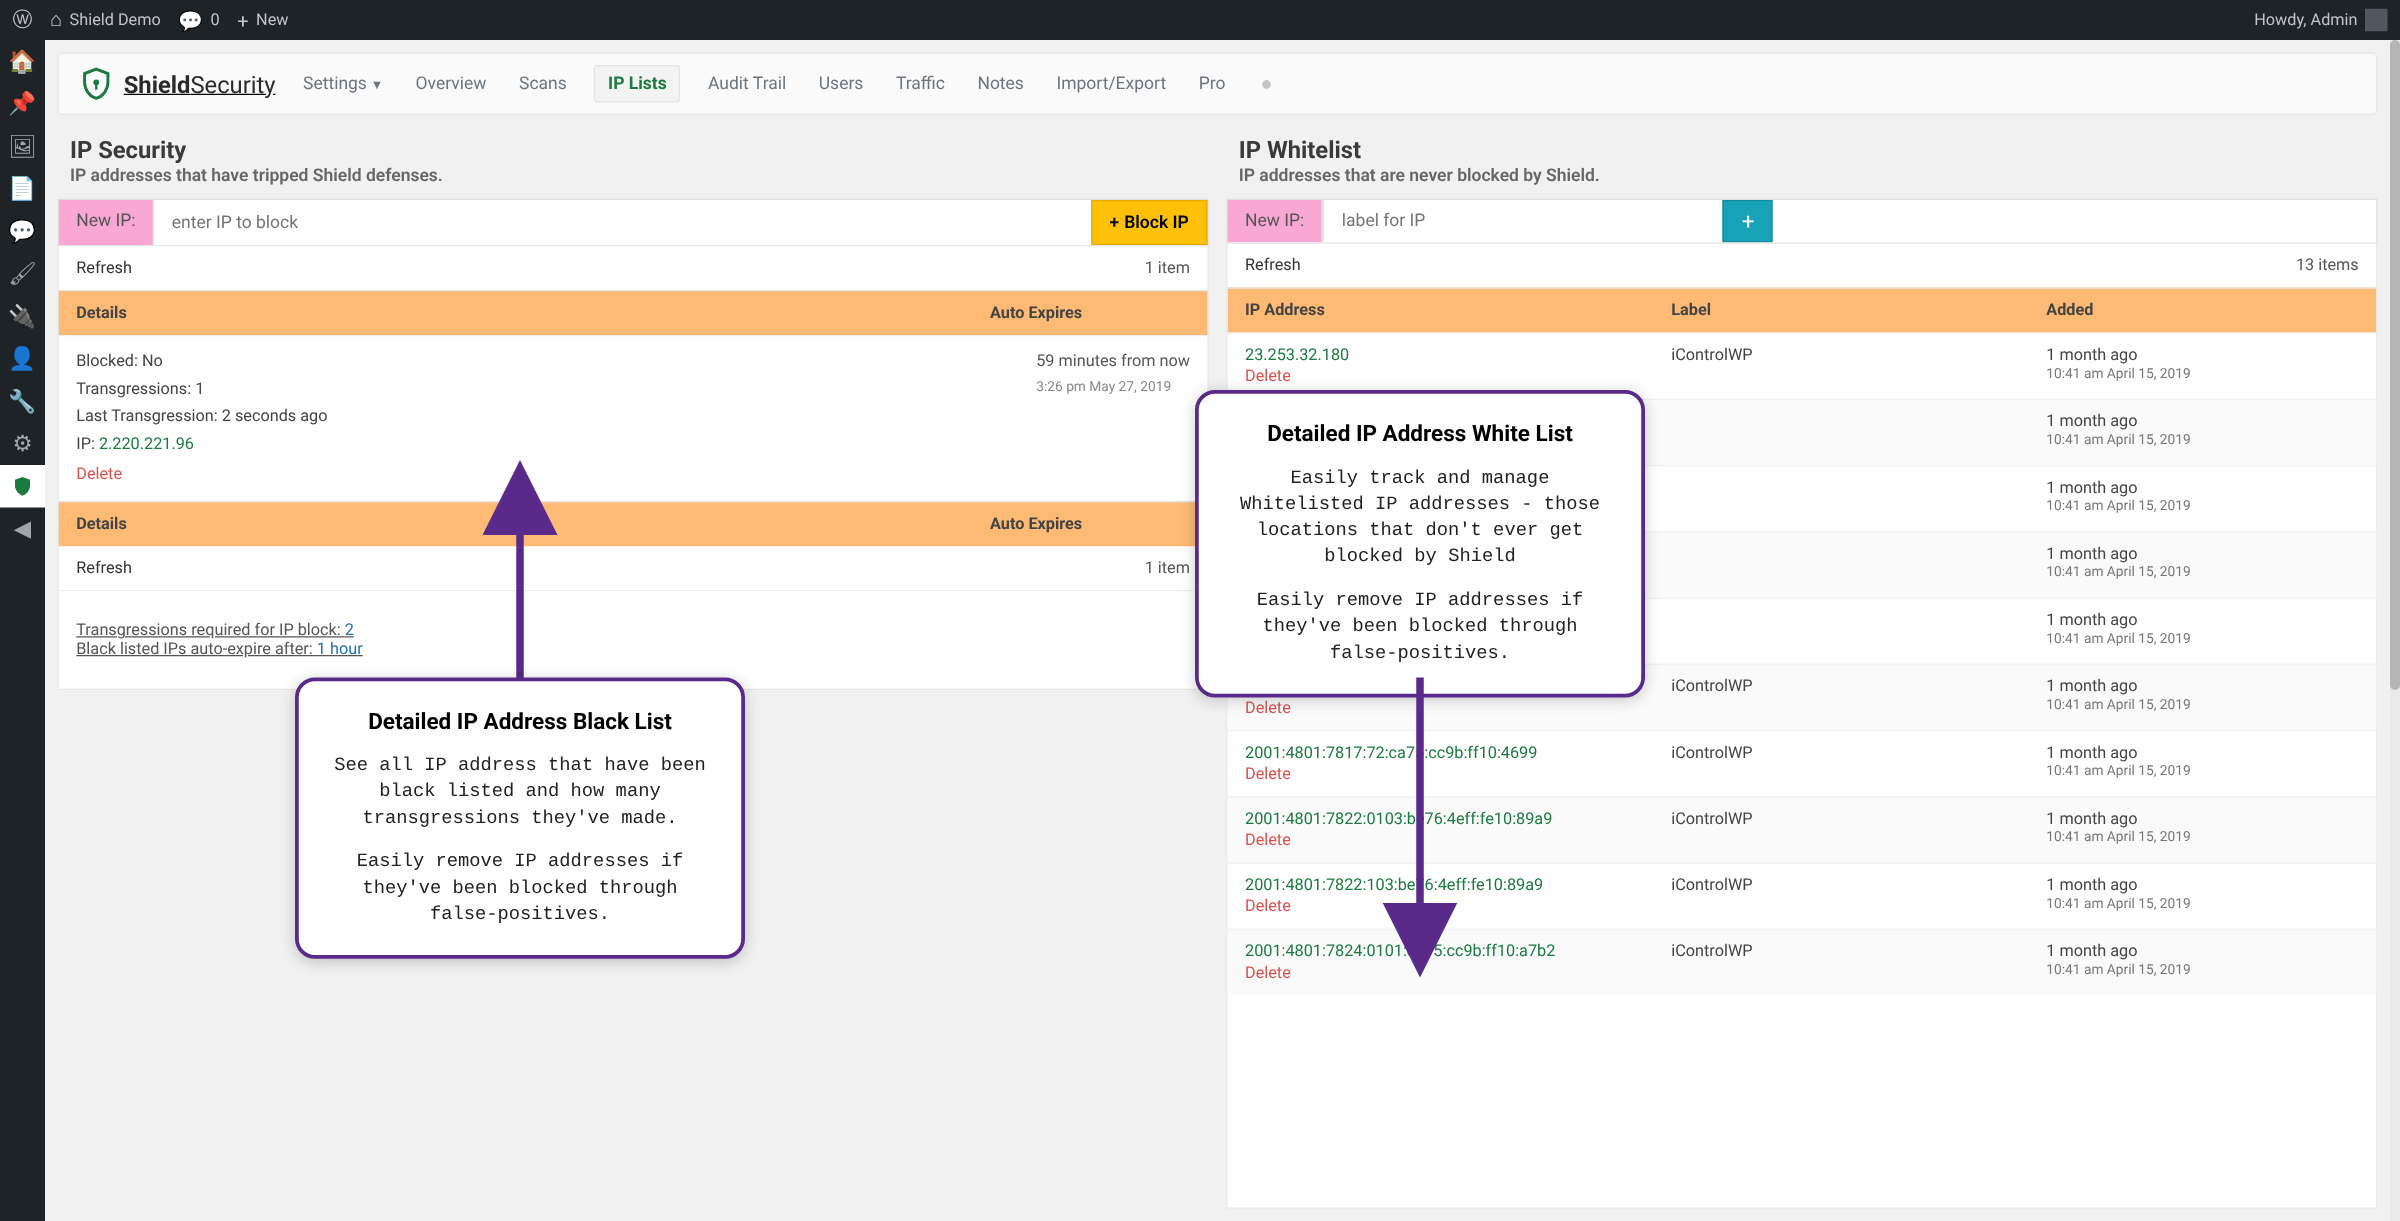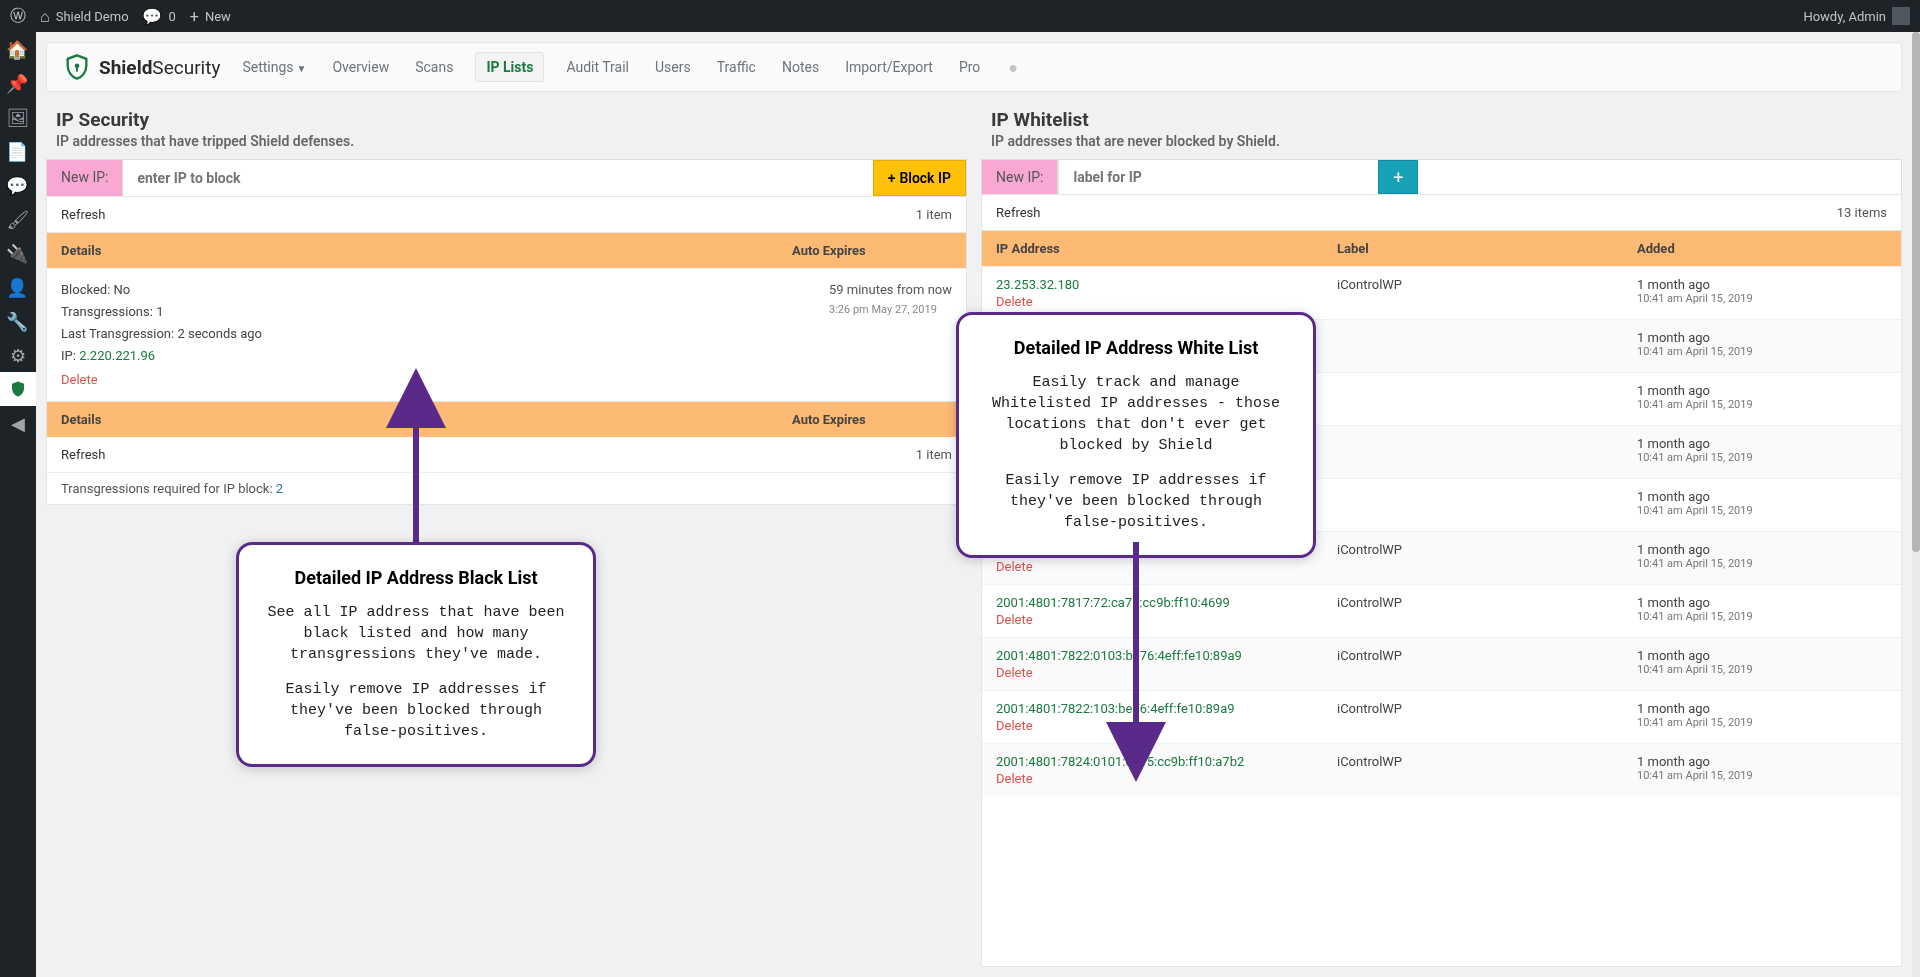--- a/index.html
+++ b/index.html
@@ -13,60 +13,60 @@
 
 
 .wp-sidebar { position:absolute; left:0; top:32px; bottom:0; width:36px; background:#1d2327; display:flex; flex-direction:column; }
 .wp-sidebar .sbi { height:34px; display:flex; align-items:center; justify-content:center; color:#a0a5aa; cursor:pointer; font-size:18px; }
 .wp-sidebar .sbi.active { background:#fff; color:#1a7a3f; position:relative; }
 .wp-sidebar .sbi.active::after { content:''; position:absolute; right:-6px; top:50%; margin-top:-6px; border:6px solid transparent; border-left-color:#fff; }
 
 
 .main { position:absolute; left:36px; right:8px; top:32px; bottom:0; background:#f1f1f1; overflow:hidden; }
 .toolbar { background:#fafafa; border:1px solid #e5e5e5; border-radius:4px; margin:10px; height:50px; display:flex; align-items:center; padding:0 16px; gap:18px; }
-.logo { display:flex; align-items:center; gap:8px; }
+.logo { display:flex; align-items:center; gap:8px;text-decoration:underline; }
 .logo svg { width:28px; height:28px; }
 .logo-text { font-size:19px; color:#2a2a2a; font-weight:400; }
 .logo-text b { font-weight:700; }
 .nav-item { color:#6c757d; font-size:14px; cursor:pointer; padding:6px 4px; }
 .nav-item.active { color:#1a7a3f; font-weight:700; background:#f3f3f3; border:1px solid #e3e3e3; border-radius:3px; padding:6px 10px; }
 .nav-item .caret { font-size:10px; margin-left:3px; }
 .dot { color:#c5c5c5; margin-left:6px; }
 
 
 .cols { display:flex; gap:14px; padding:0 10px 10px 10px; height:calc(100% - 70px); }
 .col { flex:1; display:flex; flex-direction:column; }
 
 .panel-title { font-size:19px; font-weight:700; color:#3a3a3a; padding:6px 10px 2px 10px; }
 .panel-sub { font-size:14px; color:#666; font-weight:600; padding:0 10px 10px 10px; }
 
 .ip-input-row { display:flex; border:1px solid #ddd; background:#fff; }
 .ip-label { background:#f9a8d4; padding:9px 14px; font-size:14px; color:#555; border-right:1px solid #ddd; }
-.ip-input { flex:1; border:none; padding:9px 14px; font-size:14px; color:#14532d; outline:none;font-weight:bold; }
+.ip-input { flex:1; border:none; padding:9px 14px; font-size:14px; color:#14532d; outline:none; }
 .ip-input.short { flex:0 0 320px; border-left:1px solid #ddd; }
 .btn-block { background:#ffc107; border:1px solid #e6ae00; padding:9px 14px; font-size:14px; font-weight:600; cursor:pointer; display:flex; align-items:center; gap:4px; }
 .btn-add { background:#17a2b8; color:#fff; border:1px solid #148a9c; width:40px; display:flex; align-items:center; justify-content:center; font-size:18px; cursor:pointer; }
 
 .card { background:#fff; border:1px solid #e5e5e5; margin-top:-1px; }
 .refresh-row { display:flex; justify-content:space-between; padding:10px 14px; font-size:13px; color:#444; }
 .refresh-row .refresh { color:#333; cursor:pointer;text-align:center; }
 .refresh-row .count { color:#555; }
 
 .tbl-head { display:flex; background:#fdba74; border-top:1px solid #e5e5e5; padding:10px 14px; font-size:13px; font-weight:700; color:#444; }
 .tbl-row { display:flex; padding:10px 14px; font-size:13px; color:#444; border-top:1px solid #f0f0f0; }
 .tbl-row.alt { background:#fafafa; }
 .c1 { flex:1; }
 .c2 { width:300px; }
 .c3 { width:250px; }
 .details-body { padding:10px 14px; font-size:13px; color:#444; line-height:1.7; border-top:1px solid #f0f0f0; position:relative; }
 .details-body .ip-link { color:#1a7a3f; }
 .details-body .del, .tbl-row .del { color:#d9534f; cursor:pointer; margin-top:2px; display:inline-block; }
 .details-body .expire { position:absolute; right:14px; top:10px; text-align:left; color:#555; }
 .details-body .expire .sub { font-size:11px; color:#888; }
-.footer-note { padding:8px 14px; font-size:13px; color:#555; border-top:1px solid #eee; }
+.footer-note { padding:24px 14px; font-size:13px; color:#555; border-top:1px solid #eee;text-decoration:underline; }
 .footer-note .lnk { color:#2271b1; }
 .addedcell .sub { font-size:11px; color:#777; }
 
 
 .callout { position:absolute; background:#fff; border:3px solid #5a2a8a; border-radius:16px; padding:22px 26px; text-align:center; box-shadow:0 2px 12px rgba(0,0,0,0.2); width:360px; }
 .callout h3 { font-size:18px; font-weight:700; margin-bottom:14px; }
 .callout p { font-size:15px; line-height:1.4; color:#222;font-family:Liberation Mono, monospace; }
 .callout p + p { margin-top:14px; }
 .arrow { position:absolute; }
 .arrow svg { overflow:visible; }
@@ -182,20 +182,21 @@
         <div class="tbl-head">
           <div class="c1">Details</div>
           <div style="width:160px">Auto Expires</div>
         </div>
         <div class="refresh-row">
           <span class="refresh">Refresh</span>
           <span class="count">1 item</span>
         </div>
         <div class="footer-note">
           <div><span>Transgressions required for IP block: </span><span class="lnk">2</span></div>
+          <div><span>Black listed IPs auto-expire after: </span><span class="lnk">1 hour</span></div>
         </div>
       </div>
     </div>
 
     <div class="col">
       <div class="panel-title">IP Whitelist</div>
       <div class="panel-sub">IP addresses that are never blocked by Shield.</div>
       <div class="ip-input-row">
         <div class="ip-label">New IP:</div>
         <input class="ip-input short" placeholder="label for IP" style="">

